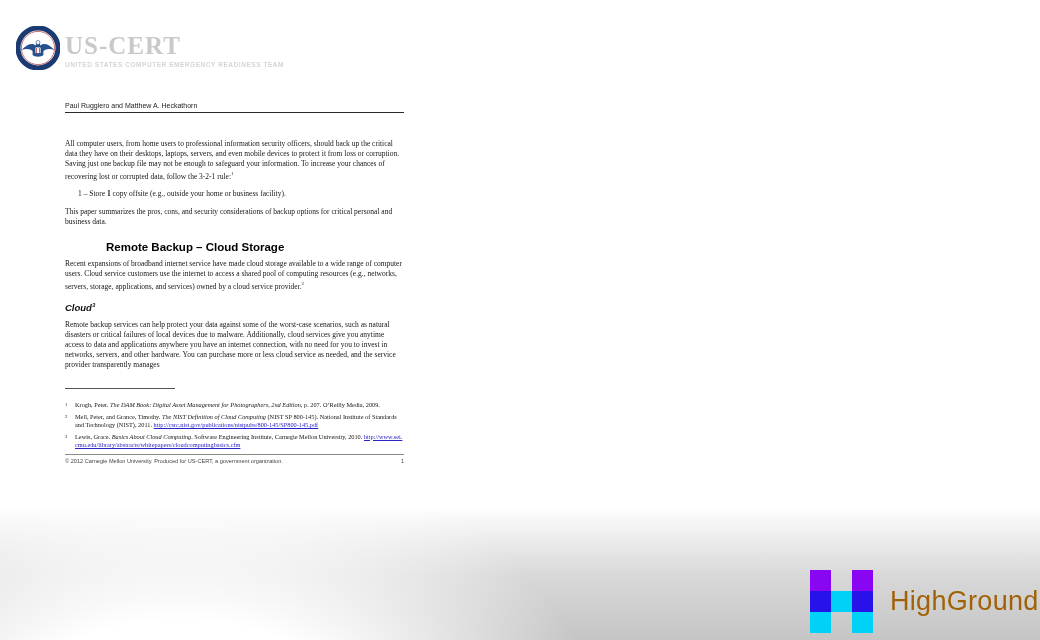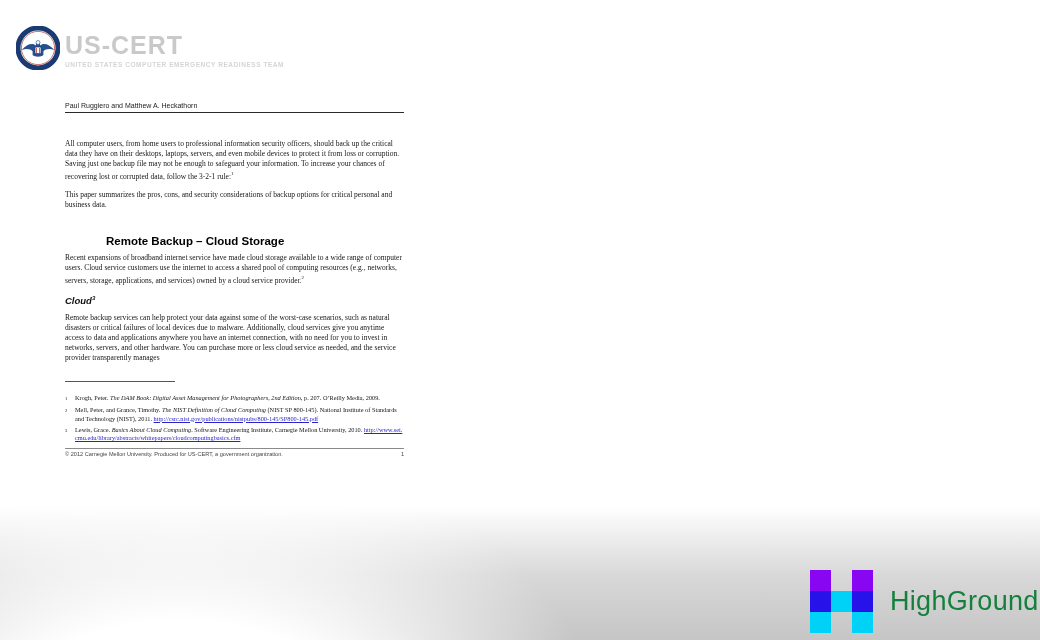--- a/index.html
+++ b/index.html
@@ -8,34 +8,34 @@
     font-family:"Liberation Sans",sans-serif;
     background:
       radial-gradient(circle 560px at 180px 900px, #ffffff 50%, rgba(255,255,255,0) 85%),
       linear-gradient(180deg, #ffffff 0%, #ffffff 79%, #d8d8d8 90%, #c5c5c5 100%);
   }
 
   
   .uscert-header{position:absolute;left:16px;top:26px;display:flex;align-items:flex-start;}
   .seal{width:44px;height:44px;flex:0 0 44px;}
   .brand-block{margin-left:5px;margin-top:7px;}
-  .brand{font-family:Liberation Sans, sans-serif;font-weight:bold;font-size:25px;line-height:1;
+  .brand{font-family:Liberation Serif, serif;font-weight:bold;font-size:25px;line-height:1;
          color:#c9c9c9;letter-spacing:1px;}
   .tagline{font-size:6.5px;font-weight:bold;color:#d5d5d5;letter-spacing:0.55px;margin-top:3px;}
 
   
   .doc{position:absolute;left:65px;top:96px;width:339px;color:#111;}
   .doc-title{font-size:20px;font-weight:bold;color:#151515;line-height:23px;}
   .authors{font-size:7px;color:#222;margin-top:6px;padding-bottom:3px;border-bottom:1.5px solid #2a2a2a;}
   .serif{font-family:"Liberation Serif",serif;font-size:7.5px;line-height:10px;color:#151515;}
   .intro{margin-top:26px;}
   .rules{margin:4px 0 0 13px;padding:0;list-style:none;}
   .rules li{margin-bottom:4px;}
   .summary{margin-top:8px;}
-  .h2{font-size:11.5px;font-weight:bold;color:#000;margin-top:25px;line-height:13px;padding-left:41px;}
+  .h2{font-size:11.5px;font-weight:bold;color:#000;margin-top:14px;line-height:13px;padding-left:41px;}
   .cloud-par{margin-top:5px;}
   .h3{font-size:9.5px;font-weight:bold;font-style:italic;margin-top:8px;line-height:11px;}
   .h3 .hsup{font-size:6px;vertical-align:super;}
   .pros-par{margin-top:7px;}
 
   .fn-sep{width:110px;border-top:1px solid #555;margin-top:18px;}
   .footnotes{margin-top:12px;}
   .fn{display:flex;margin-bottom:3.5px;font-family:"Liberation Serif",serif;font-size:6.3px;line-height:8.2px;color:#151515;}
   .fn-num{width:10px;flex:0 0 10px;font-size:4.6px;padding-top:0.5px;}
   .fn-body{flex:1;}
@@ -45,21 +45,21 @@
   .sg-sup{font-size:0.65em;vertical-align:super;}
   .sg-link{color:#2a23c9;text-decoration:underline;word-break:break-all;cursor:pointer;}
 
   .doc-footer{margin-top:5px;border-top:1px solid #8a8a8a;padding-top:2.5px;
               display:flex;justify-content:space-between;align-items:baseline;
               font-size:5.6px;color:#454545;}
 
   
   .hg-logo{position:absolute;left:810px;top:570px;display:flex;align-items:center;}
   .hg-grid{display:grid;grid-template-columns:repeat(3,21px);grid-template-rows:repeat(3,21px);}
-  .hg-text{margin-left:17px;font-size:27px;font-weight:500;color:#15803d;letter-spacing:0.3px;line-height:27px;}
+  .hg-text{margin-left:17px;font-size:27px;font-weight:500;color:#a16207;letter-spacing:0.3px;line-height:27px;}
 </style>
 </head>
 <body>
 
 <div class="uscert-header">
   <svg class="seal" viewBox="0 0 44 44">
     <circle cx="22" cy="22" r="20" fill="#ffffff" stroke="#1b3a72" stroke-width="5"></circle>
     <circle cx="22" cy="22" r="16.6" fill="none" stroke="#b23434" stroke-width="0.7"></circle>
     <path fill="#27508f" d="M5.5 24 C11 17.5, 17 16.5, 20 19.5 L20 17.2 C20 14.4, 24 14.4, 24 17.2 L24 19.5 C27 16.5, 33 17.5, 38.5 24 C33.5 22.2, 29.5 23, 27.4 25.2 L27.4 29 C25.4 31.2, 18.6 31.2, 16.6 29 L16.6 25.2 C14.5 23, 10.5 22.2, 5.5 24 Z"></path>
     <circle cx="22" cy="16.5" r="2" fill="#ffffff" stroke="#27508f" stroke-width="0.6"></circle>
@@ -73,20 +73,21 @@
     <div class="tagline">UNITED STATES COMPUTER EMERGENCY READINESS TEAM</div>
   </div>
 </div>
 
 <div class="doc">
   <div class="authors">Paul Ruggiero and Matthew A. Heckathorn</div>
 
   <p class="serif intro"><span>All computer users, from home users to professional information security officers, should back up the critical data they have on their desktops, laptops, servers, and even mobile devices to protect it from loss or corruption. Saving just one backup file may not be enough to safeguard your information. To increase your chances of recovering lost or corrupted data, follow the 3-2-1 rule:</span><span class="sg-sup">1</span></p>
 
   <ul class="rules">
+    <li class="serif"><span>1 – Store </span><span class="sg-bold">1</span><span> copy offsite (e.g., outside your home or business facility).</span></li>
   </ul>
 
   <p class="serif summary">This paper summarizes the pros, cons, and security considerations of backup options for critical personal and business data.</p>
 
   <div class="h2">Remote Backup – Cloud Storage</div>
   <p class="serif cloud-par"><span>Recent expansions of broadband internet service have made cloud storage available to a wide range of computer users. Cloud service customers use the internet to access a shared pool of computing resources (e.g., networks, servers, storage, applications, and services) owned by a cloud service provider.</span><span class="sg-sup">2</span></p>
 
   <div class="h3"><span>Cloud</span><span class="hsup">3</span></div>
   <p class="serif pros-par">Remote backup services can help protect your data against some of the worst-case scenarios, such as natural disasters or critical failures of local devices due to malware. Additionally, cloud services give you anytime access to data and applications anywhere you have an internet connection, with no need for you to invest in networks, servers, and other hardware. You can purchase more or less cloud service as needed, and the service provider transparently manages</p>
 

